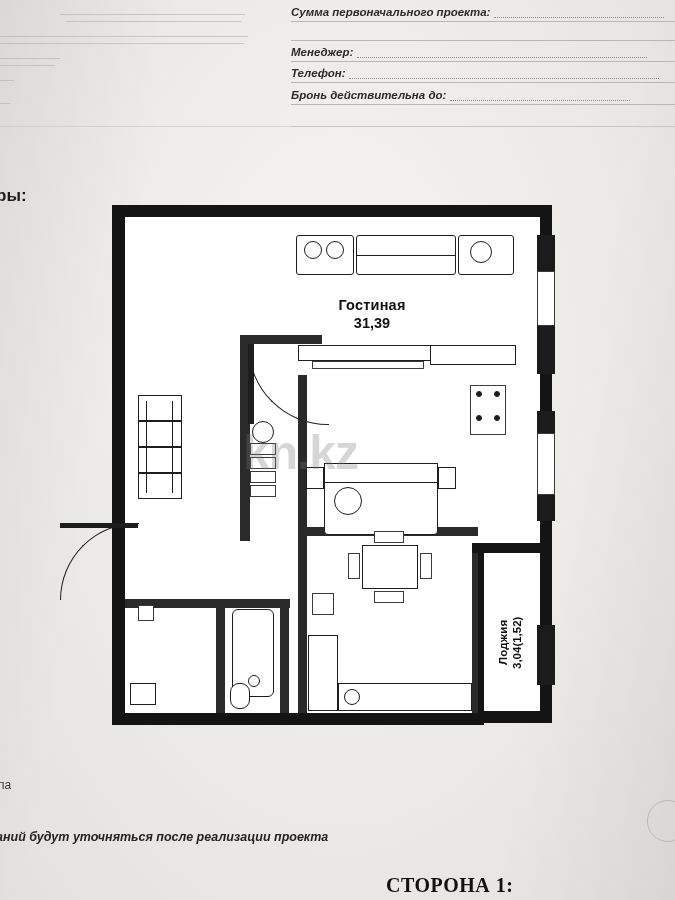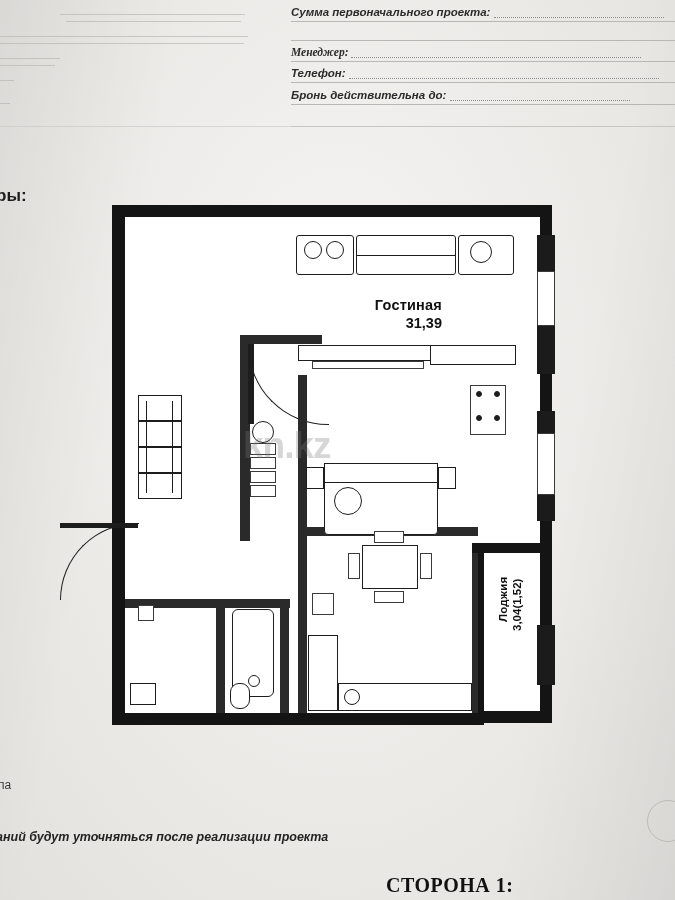--- a/index.html
+++ b/index.html
@@ -36,36 +36,36 @@
     position:absolute;left:-4px;top:186px;font-size:17px;font-weight:bold;color:#1d1d1d;
   }
 
   
   .plan{position:absolute;left:112px;top:205px;width:455px;height:525px;}
   .wall{position:absolute;background:#141414;}
   .thinwall{position:absolute;background:#2a2a2a;}
   .room-fill{position:absolute;background:#ffffff;}
   .hatch{position:absolute;background:#1b1b1b;}
 
-  .lbl{position:absolute;text-align:right;color:#111;font-weight:bold;}
+  .lbl{position:absolute;text-align:center;color:#111;font-weight:bold;}
   .lbl .name{font-size:14.5px;letter-spacing:.2px;}
   .lbl .area{font-size:14.5px;margin-top:2px;}
   .lbl.small .name{font-size:11.5px;}
   .lbl.small .area{font-size:11.5px;}
 
   .vert{writing-mode:vertical-rl;transform:rotate(180deg);}
 
   .furn{position:absolute;border:1.4px solid #1d1d1d;background:#fff;box-sizing:border-box;}
   .furn-thin{position:absolute;border:1px solid #3a3a3a;background:#fff;box-sizing:border-box;}
   .circ{position:absolute;border:1.3px solid #1d1d1d;border-radius:50%;background:#fff;box-sizing:border-box;}
   .line{position:absolute;background:#1d1d1d;}
 
   .watermark{
     position:absolute;left:243px;top:425px;
-    font-size:37px;font-weight:bold;color:rgba(120,120,120,0.30);
+    font-size:48px;font-weight:bold;color:rgba(120,120,120,0.30);
     letter-spacing:-1px;user-select:none;
   }
   .watermark .dot{color:rgba(120,120,120,0.30);}
 
   
   .bottom-note{
     position:absolute;left:-4px;top:830px;font-size:12.5px;font-style:italic;
     color:#232323;font-weight:bold;white-space:nowrap;
   }
   .bottom-title{
@@ -85,21 +85,21 @@
 
 <div class="form-top">
   <div class="form-row" style="top:6px;">
     <span>Сумма первоначального проекта:</span>
     <span class="dotline" style="width:170px;"></span>
   </div>
   <div class="form-rule" style="top:21px;width:384px;"></div>
 
   <div class="form-rule" style="top:40px;width:384px;"></div>
 
-  <div class="form-row" style="top:46px;font-family:Liberation Serif, serif;">
+  <div class="form-row" style="top:46px;">
     <span>Менеджер:</span>
     <span class="dotline" style="width:290px;"></span>
   </div>
   <div class="form-rule" style="top:61px;width:384px;"></div>
 
   <div class="form-row" style="top:67px;">
     <span>Телефон:</span>
     <span class="dotline" style="width:310px;"></span>
   </div>
   <div class="form-rule" style="top:82px;width:384px;"></div>

